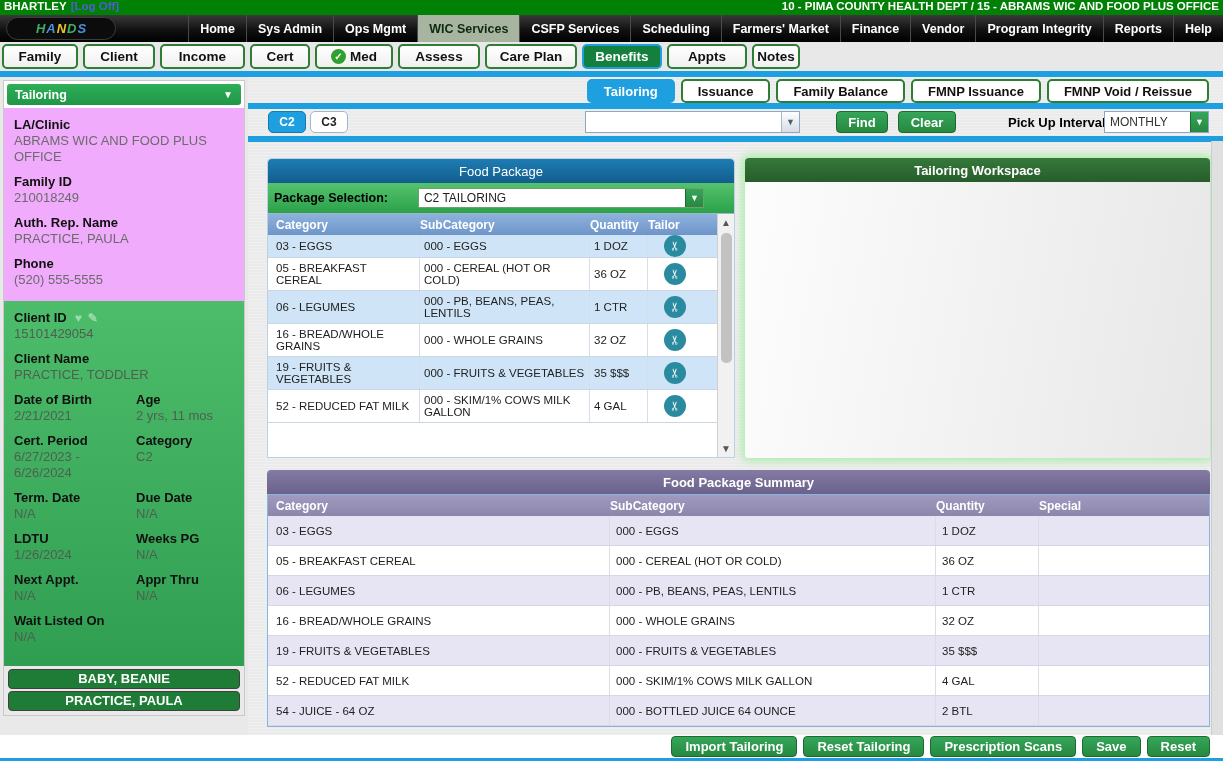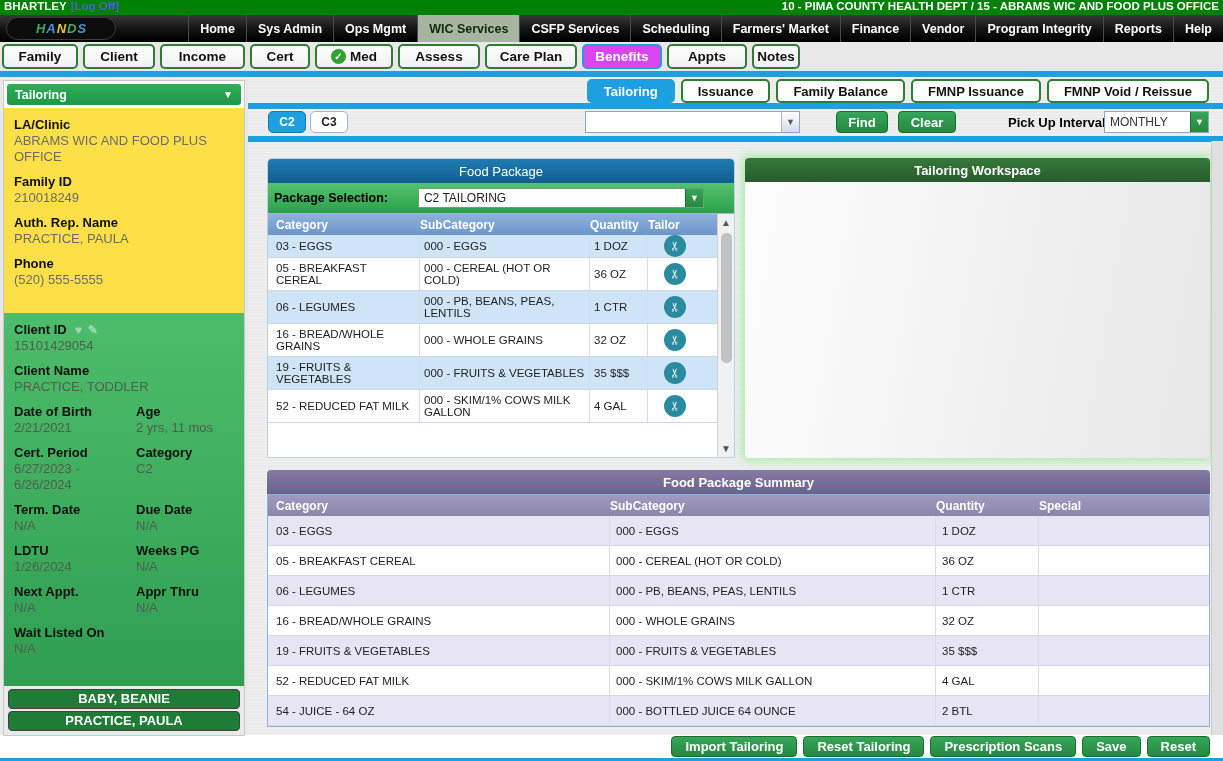--- a/index.html
+++ b/index.html
@@ -21,36 +21,36 @@
   .nav-items { margin-left:auto; display:flex; align-items:stretch; }
   .nav-item { color:#fff; font-weight:bold; font-size:12.5px; padding:0 11px; display:flex; align-items:center;
               border-left:1px solid #4a4a4a; cursor:pointer; white-space:nowrap; }
   .nav-item.active { background:#a7b4a0; color:#0c2b0c; }
 
   
   .modtabs { height:29px; background:#e8e8e8; display:flex; gap:5px; padding:2px 0 0 2px; }
   .mtab { height:25px; border:2px solid #2e7d32; border-radius:5px; background:linear-gradient(#fff,#f0f0f0);
           font-size:13.5px; font-weight:bold; color:#111; display:flex; align-items:center; justify-content:center;
           cursor:pointer; gap:4px; }
-  .mtab.active { background:#d946ef; border-color:#1e9fdf; color:#fff; }
+  .mtab.active { background:#15803d; border-color:#1e9fdf; color:#fff; }
   .med-check { width:15px; height:15px; border-radius:50%; background:#2fa12f; color:#fff; font-size:10px;
                display:flex; align-items:center; justify-content:center; font-weight:bold; }
   .bluebar { height:6px; background:#1e9fdf; }
 
   
   .bodywrap { display:flex; height:658px; }
 
   
   .sidebar { width:248px; background:#e9e9e9; position:relative; flex:none; }
   .side-card { margin:3px 3px 0 3px; background:#fff; border:1px solid #c9c9c9; }
   .side-header { margin:3px; height:21px; border-radius:3px; background:linear-gradient(#2fae57,#1f9747);
                  color:#fff; font-weight:bold; font-size:12.5px; display:flex; align-items:center; padding:0 8px; cursor:pointer; }
   .side-header .caret { margin-left:auto; font-size:10px; }
-  .side-white { padding:9px 10px 16px 10px; background:#fde047; }
-  .side-green { padding:9px 10px 20px 10px; background:linear-gradient(#4dbd6b,#2f9e51); }
+  .side-white { padding:9px 10px 4px 10px; background:#f0abfc; }
+  .side-green { padding:9px 10px 12px 10px; background:linear-gradient(#4dbd6b,#2f9e51); }
   .fld { margin-bottom:9px; }
   .fld .label { font-weight:bold; color:#101010; font-size:13px; line-height:16px; }
   .fld .value { color:#6b6b6b; font-size:13px; line-height:16px; }
   .side-green .fld .value { color:#4f5f50; }
   .two-col { display:grid; grid-template-columns:122px 1fr; }
   .cid-icons { color:rgba(255,255,255,.45); font-size:12px; margin-left:8px; letter-spacing:6px; }
   .member-btn { margin:2px 4px; height:20px; background:#1e7c36; border:1px solid #404040; border-radius:4px;
                 color:#fff; font-weight:bold; font-size:13px; text-align:center; line-height:18px; cursor:pointer; }
 
   

